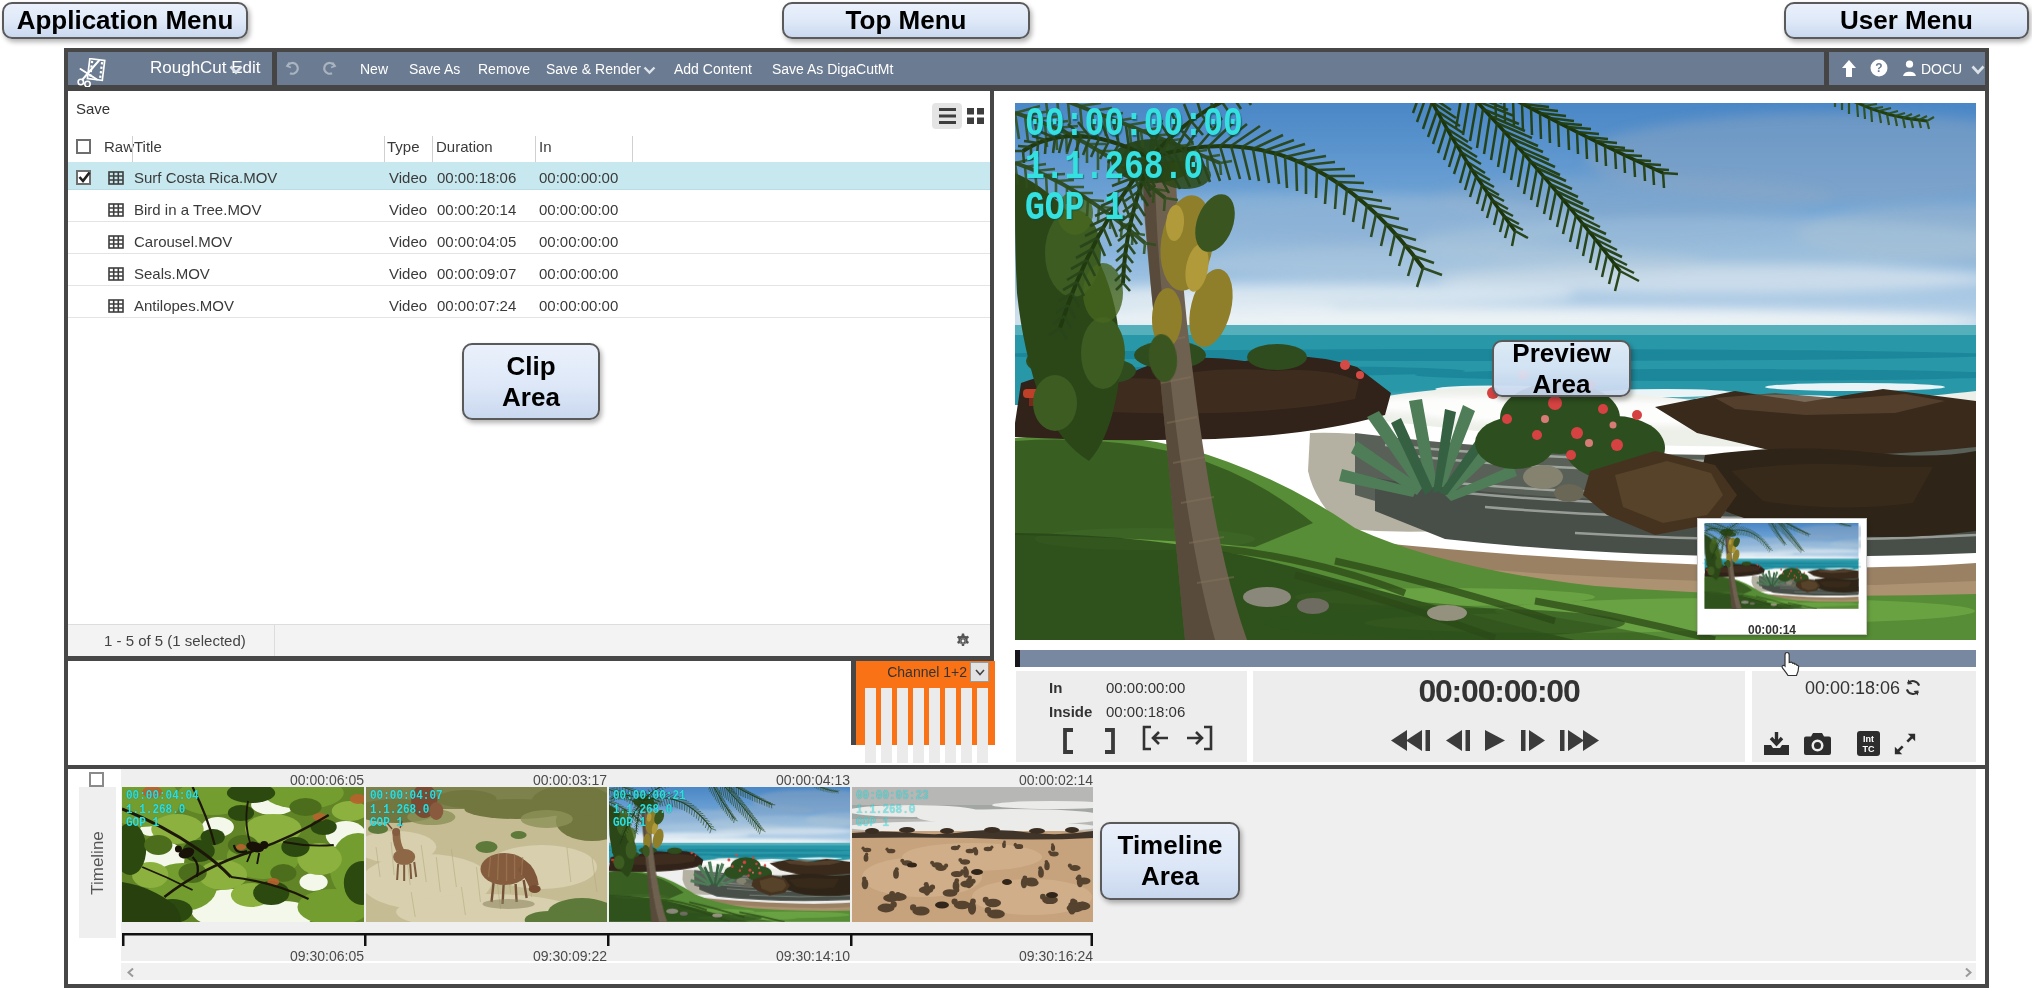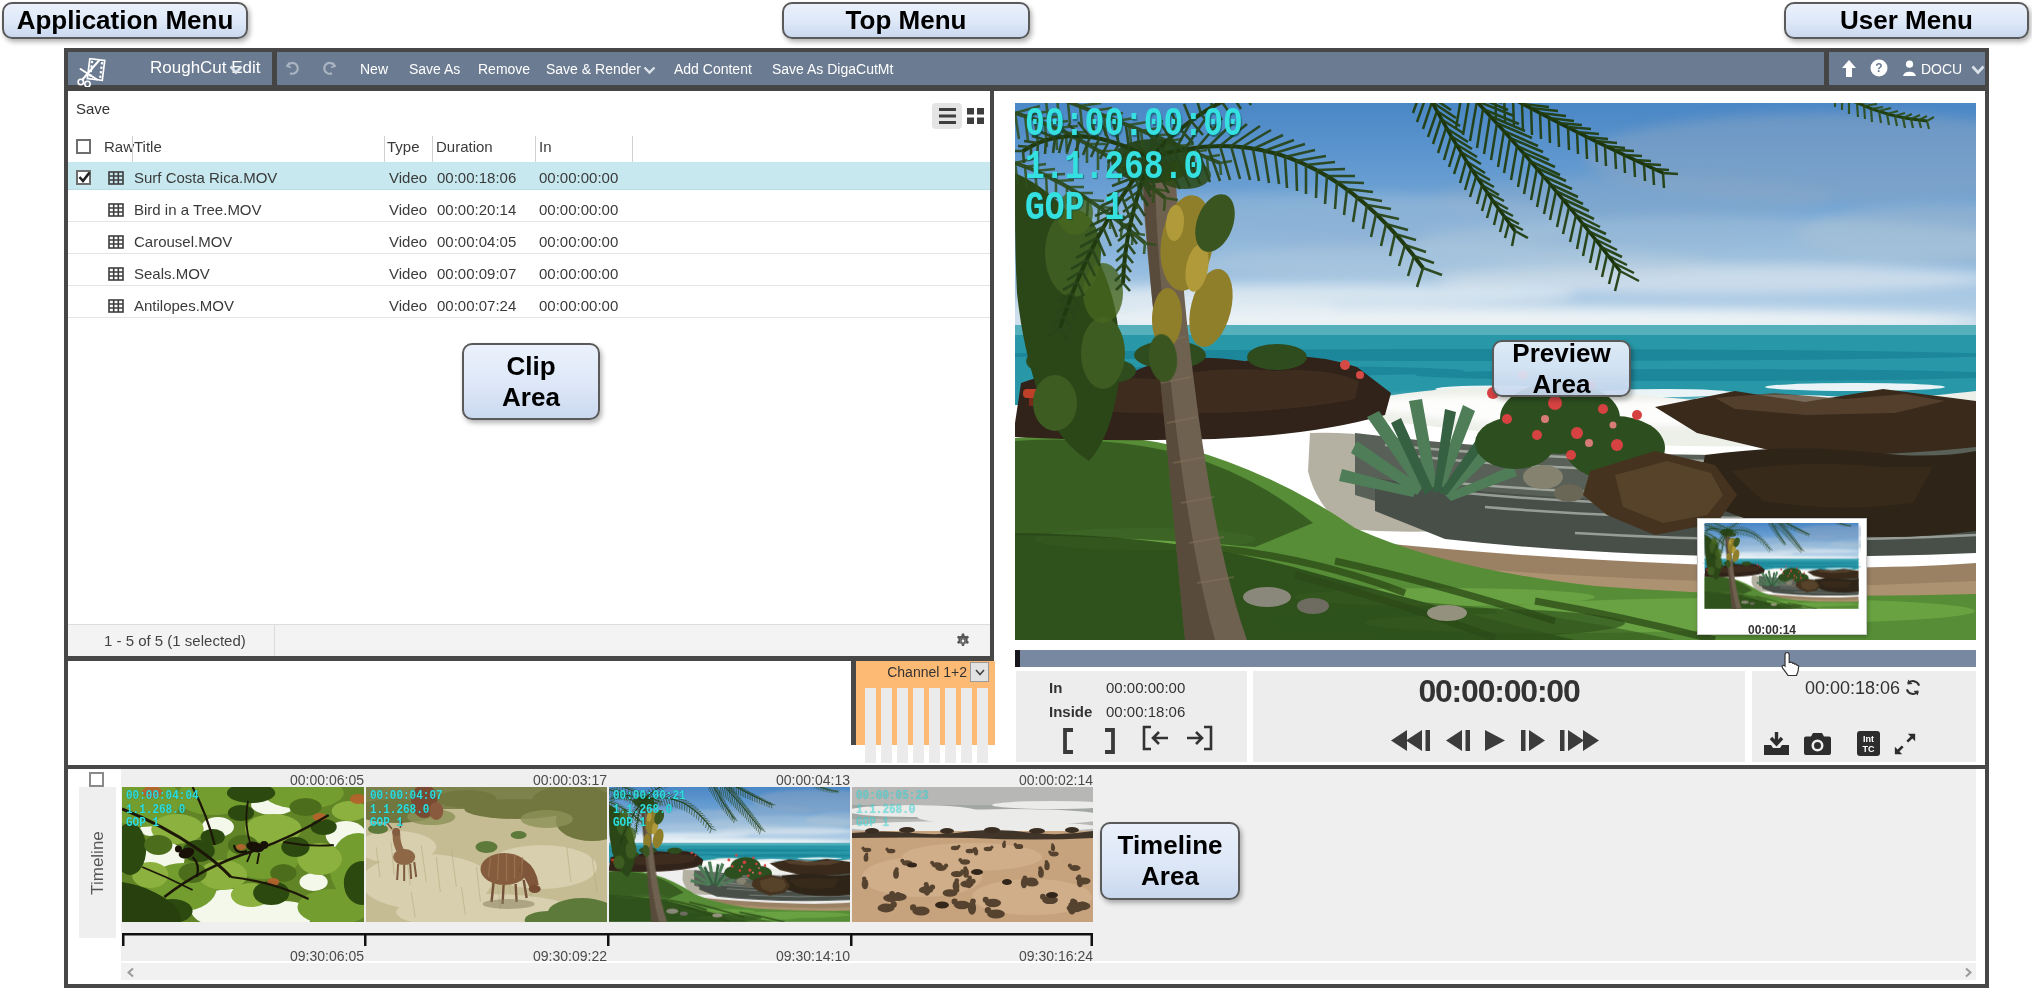--- a/index.html
+++ b/index.html
@@ -756,21 +756,21 @@
     <div class="abs" style="left:0;top:533px;width:922px;height:32px;background:#f3f3f3;border-top:1px solid #ddd;box-sizing:border-box;">
       <div class="ct" style="left:36px;top:7px;color:#444;">1 - 5 of 5 (1 selected)</div>
       <div class="hdrline" style="left:206px;top:0px;height:31px;background:#dcdcdc;"></div>
       <svg class="abs" style="left:887px;top:8px;" width="16" height="16" viewBox="0 0 16 16">
           <path fill="#555" d="M8 5.2 A2.8 2.8 0 1 0 8 10.8 A2.8 2.8 0 1 0 8 5.2 M8 6.6 A1.4 1.4 0 1 1 8 9.4 A1.4 1.4 0 1 1 8 6.6" fill-rule="evenodd"></path>
           <path fill="#555" d="M6.9 0.5 h2.2 l0.35 1.9 a5.8 5.8 0 0 1 1.6 0.9 l1.85 -0.65 l1.1 1.9 l-1.5 1.25 a5.8 5.8 0 0 1 0 1.9 l1.5 1.25 l-1.1 1.9 l-1.85 -0.65 a5.8 5.8 0 0 1 -1.6 0.9 l-0.35 1.9 h-2.2 l-0.35 -1.9 a5.8 5.8 0 0 1 -1.6 -0.9 l-1.85 0.65 l-1.1 -1.9 l1.5 -1.25 a5.8 5.8 0 0 1 0 -1.9 l-1.5 -1.25 l1.1 -1.9 l1.85 0.65 a5.8 5.8 0 0 1 1.6 -0.9 Z M8 5.2 A2.8 2.8 0 1 0 8 10.8 A2.8 2.8 0 1 0 8 5.2" fill-rule="evenodd"></path>
         </svg>
     </div>
   </div>
 
-  <div class="abs" style="left:783px;top:609px;width:139px;height:84px;border-left:5px solid #474747;background:#fdba74;">
+  <div class="abs" style="left:783px;top:609px;width:139px;height:84px;border-left:5px solid #474747;background:#f97316;">
     <div class="abs" style="right:28px;top:3px;font-size:14px;color:#333;white-space:nowrap;">Channel 1+2</div>
     <div class="abs" style="right:6px;top:1px;width:19px;height:20px;background:#e3e3e3;border:1px solid #9a9a9a;box-sizing:border-box;">
       <svg class="abs" style="left:4px;top:6px;" width="10" height="7" viewBox="0 0 10 7">
           <path d="M1 1 L5 5.5 L9 1" stroke="#444" stroke-width="1.6" fill="none"></path>
         </svg>
     </div>
     <div id="meter" class="abs" style="left:9px;top:27px;width:130px;height:75px;">
       <div class="bar" style="left:0px;"></div>
         <div class="bar" style="left:16px;"></div>
       <div class="bar" style="left:32px;"></div>

